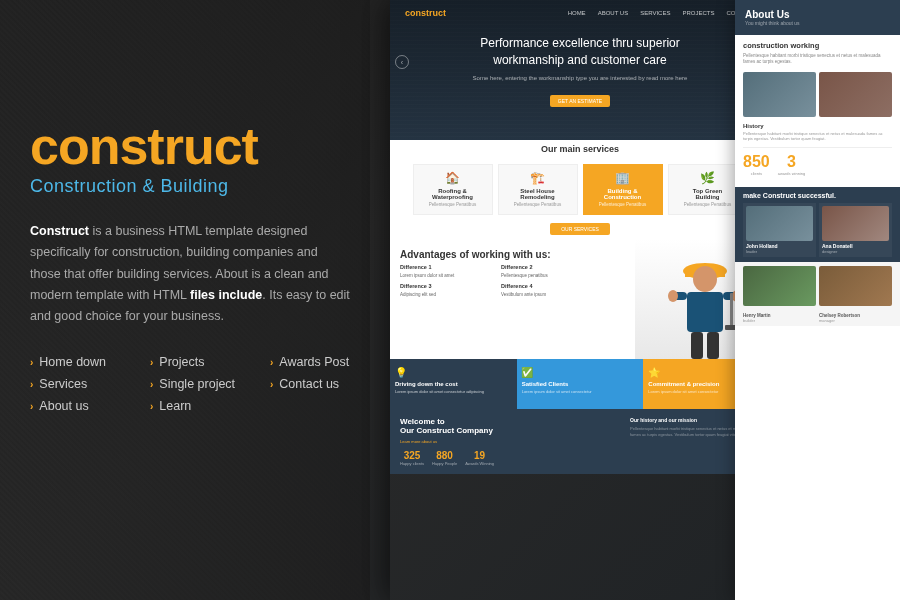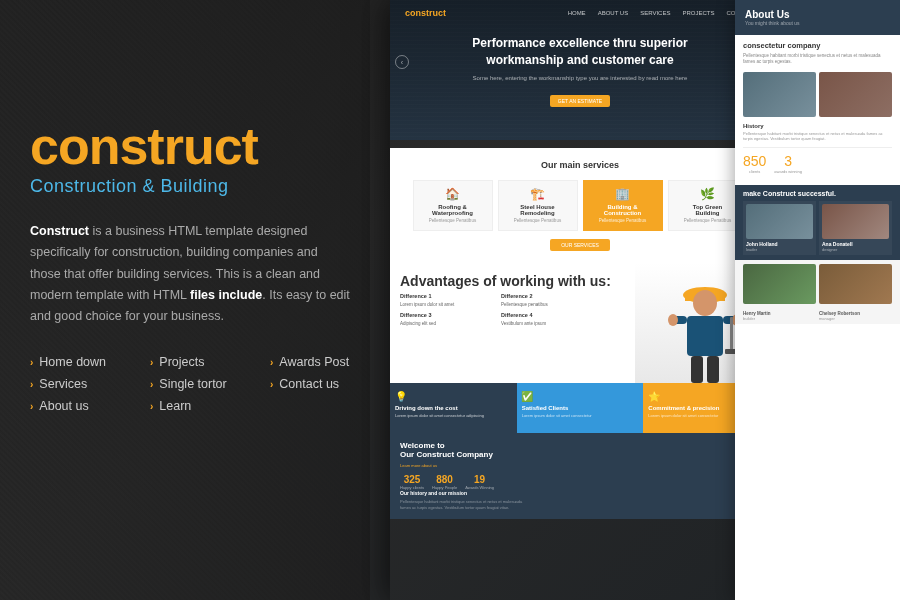--- a/index.html
+++ b/index.html
@@ -153,21 +153,21 @@
     .preview-hero-content {
       position: absolute;
       top: 35px;
       left: 0; right: 0;
       text-align: center;
     }
 
     .preview-hero-title {
       font-size: 12px;
       color: #fff;
-      font-weight: 700;
+      font-weight: 400;
       line-height: 1.4;
       margin-bottom: 6px;
     }
 
     .preview-hero-sub {
       font-size: 6px;
       color: rgba(255,255,255,0.6);
       margin-bottom: 8px;
     }
 
@@ -196,22 +196,21 @@
       display: flex;
       align-items: center;
       justify-content: center;
       color: rgba(255,255,255,0.6);
       font-size: 7px;
     }
 
     
     .preview-services {
       background: #fff;
-      padding: 12px 10px;
-      margin-top: 8px;
+      padding: 4px 10px;
     }
 
     .preview-section-title {
       text-align: center;
       font-size: 9px;
       font-weight: 700;
       color: #333;
       margin-bottom: 10px;
     }
 
@@ -271,21 +270,21 @@
 
     
     .preview-advantages {
       background: #fff;
       padding: 10px;
       position: relative;
       min-height: 120px;
     }
 
     .preview-advantages-title {
-      font-size: 14px;
+      font-size: 10px;
       font-weight: 700;
       color: #333;
       margin-bottom: 4px;
     }
 
     .preview-adv-grid {
       display: grid;
       grid-template-columns: 1fr 1fr;
       gap: 4px;
       width: 55%;
@@ -355,21 +354,20 @@
       color: rgba(255,255,255,0.7);
       line-height: 1.3;
     }
 
     
     .preview-dark {
       background: #2c3e50;
       padding: 8px 10px;
       display: flex;
       gap: 0;
-      flex-direction: column;
     }
 
     .preview-dark-left {
       flex: 1;
     }
 
     .preview-dark-title {
       font-size: 8px;
       font-weight: 700;
       color: #fff;
@@ -483,22 +481,22 @@
       display: flex;
       gap: 8px;
       margin-bottom: 5px;
     }
 
     .right-stat {
       text-align: center;
     }
 
     .right-stat-num {
-      font-size: 14px;
-      font-weight: 400;
+      font-size: 16px;
+      font-weight: 700;
       color: #f5a623;
     }
 
     .right-stat-label {
       font-size: 4px;
       color: #999;
     }
 
     .right-team-section {
       background: #2c3e50;
@@ -603,21 +601,21 @@
 </head>
 <body>
 
 <div class="bg-overlay"></div>
 <div class="bg-workers"></div>
 
 <div class="left-panel">
   <h1 class="brand-title">construct</h1>
   <div class="brand-subtitle">Construction &amp; Building</div>
   <p class="description">
-    <strong>Construct</strong><span> is a business HTML template designed specifically for construction, building companies and those that offer building services. This is a clean and modern template with HTML </span><strong>files include</strong><span>. Its easy to edit and good choice for your business.</span>
+    <strong>Construct</strong><span> is a business HTML template designed specifically for construction, building companies and those that offer building services. About is a clean and modern template with HTML </span><strong>files include</strong><span>. Its easy to edit and good choice for your business.</span>
   </p>
 
   <div class="nav-links">
     <div class="nav-col">
       <div class="nav-link">
         <span class="nav-arrow">›</span>
         <span>Home down</span>
       </div>
       <div class="nav-link">
         <span class="nav-arrow">›</span>
@@ -628,21 +626,21 @@
         <span>About us</span>
       </div>
     </div>
     <div class="nav-col">
       <div class="nav-link">
         <span class="nav-arrow">›</span>
         <span>Projects</span>
       </div>
       <div class="nav-link">
         <span class="nav-arrow">›</span>
-        <span>Single tortor</span>
+        <span>Single project</span>
       </div>
       <div class="nav-link">
         <span class="nav-arrow">›</span>
         <span>Learn</span>
       </div>
     </div>
     <div class="nav-col">
       <div class="nav-link">
         <span class="nav-arrow">›</span>
         <span>Awards Post</span>
@@ -796,21 +794,21 @@
 </div>
 
 <div class="right-panel">
   <div class="right-header">
     <div>
       <div class="right-title">About Us</div>
       <div class="right-sub">You might think about us</div>
     </div>
   </div>
   <div class="right-content">
-    <div class="right-section-title">consectetur company</div>
+    <div class="right-section-title">construction working</div>
     <div class="right-text">Pellentesque habitant morbi tristique senectus et netus et malesuada fames ac turpis egestas.</div>
     <div class="right-image-grid">
       <div class="right-img-box"></div>
       <div class="right-img-box"></div>
     </div>
     <div class="right-history" style="padding: 0; background:transparent;">
       <div class="history-label">History</div>
       <div class="history-text">Pellentesque habitant morbi tristique senectus et netus et malesuada fames ac turpis egestas. Vestibulum tortor quam feugiat.</div>
     </div>
     <div class="right-divider"></div>

